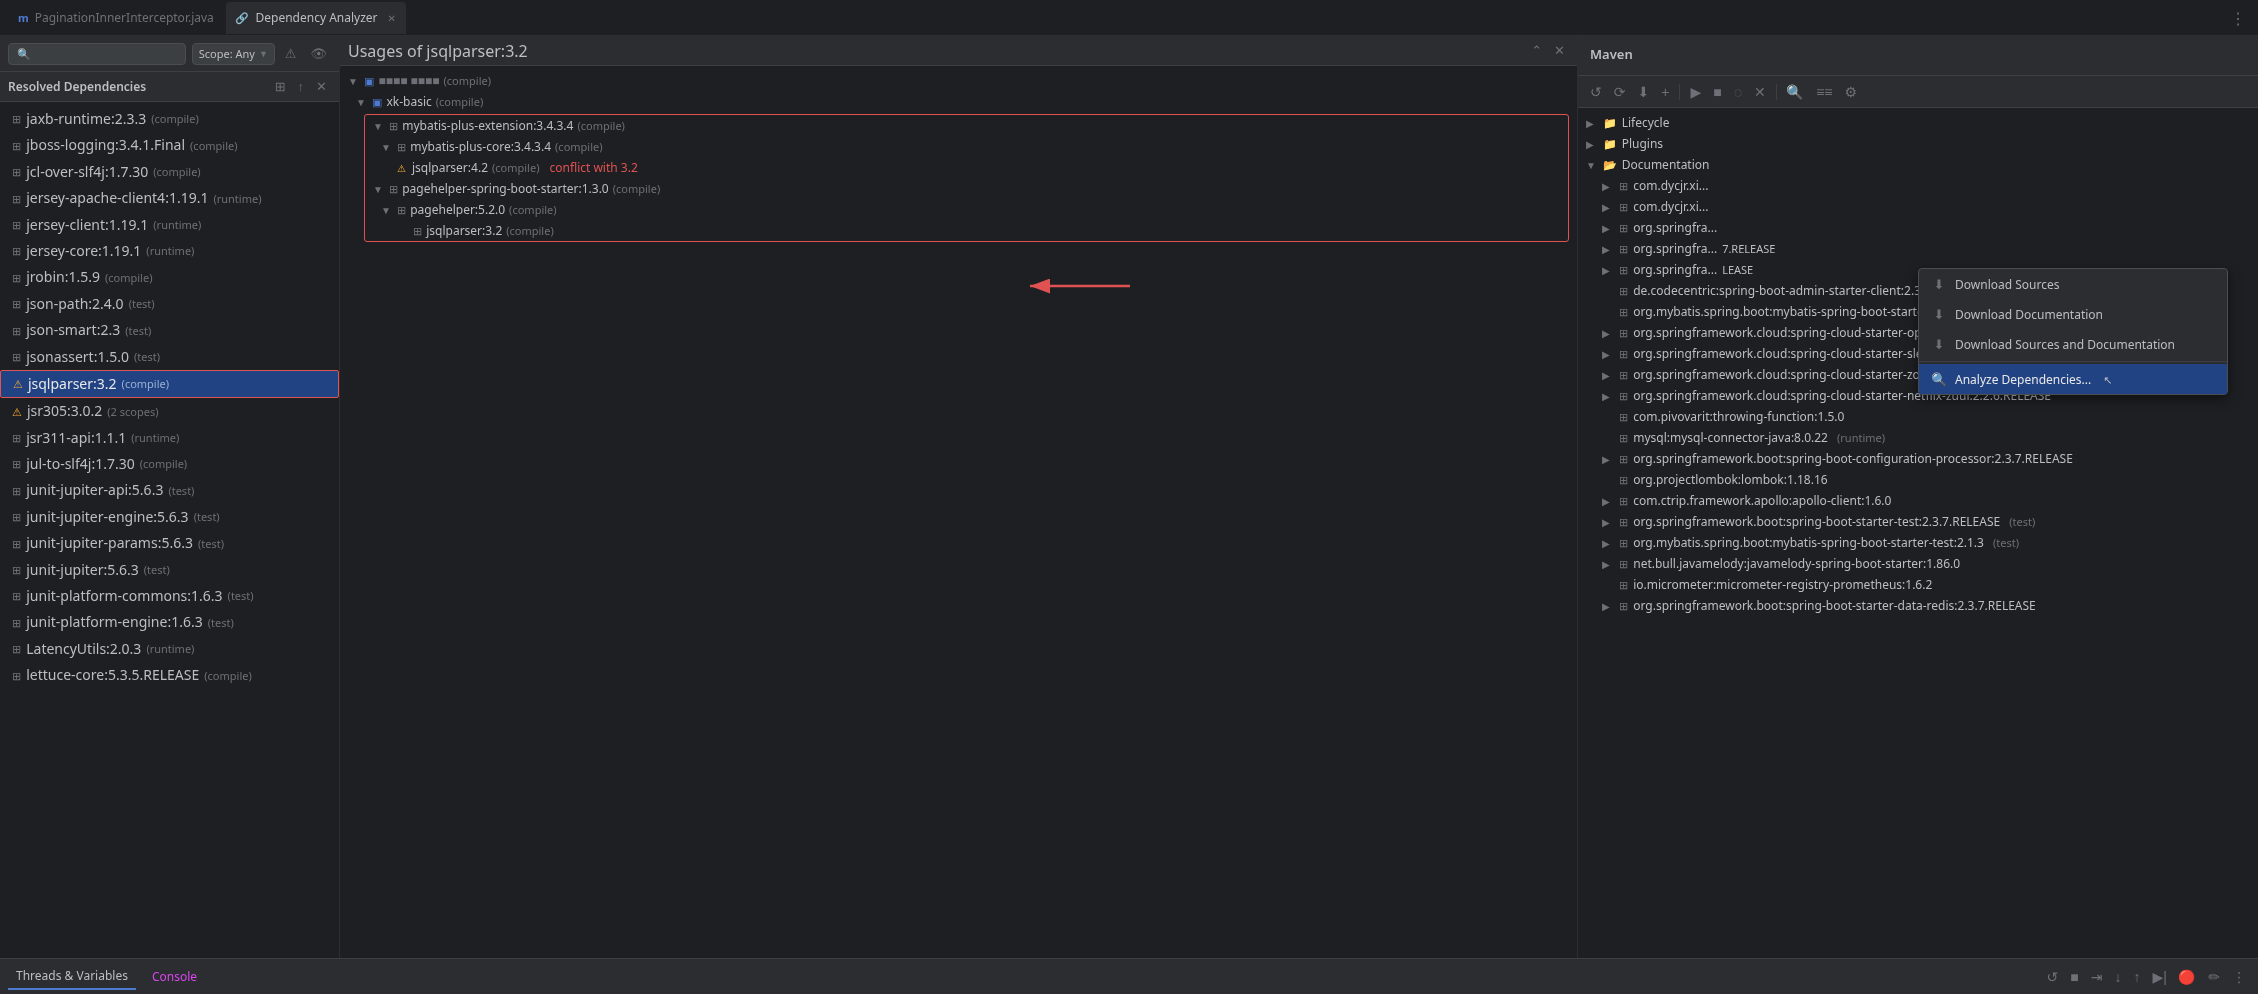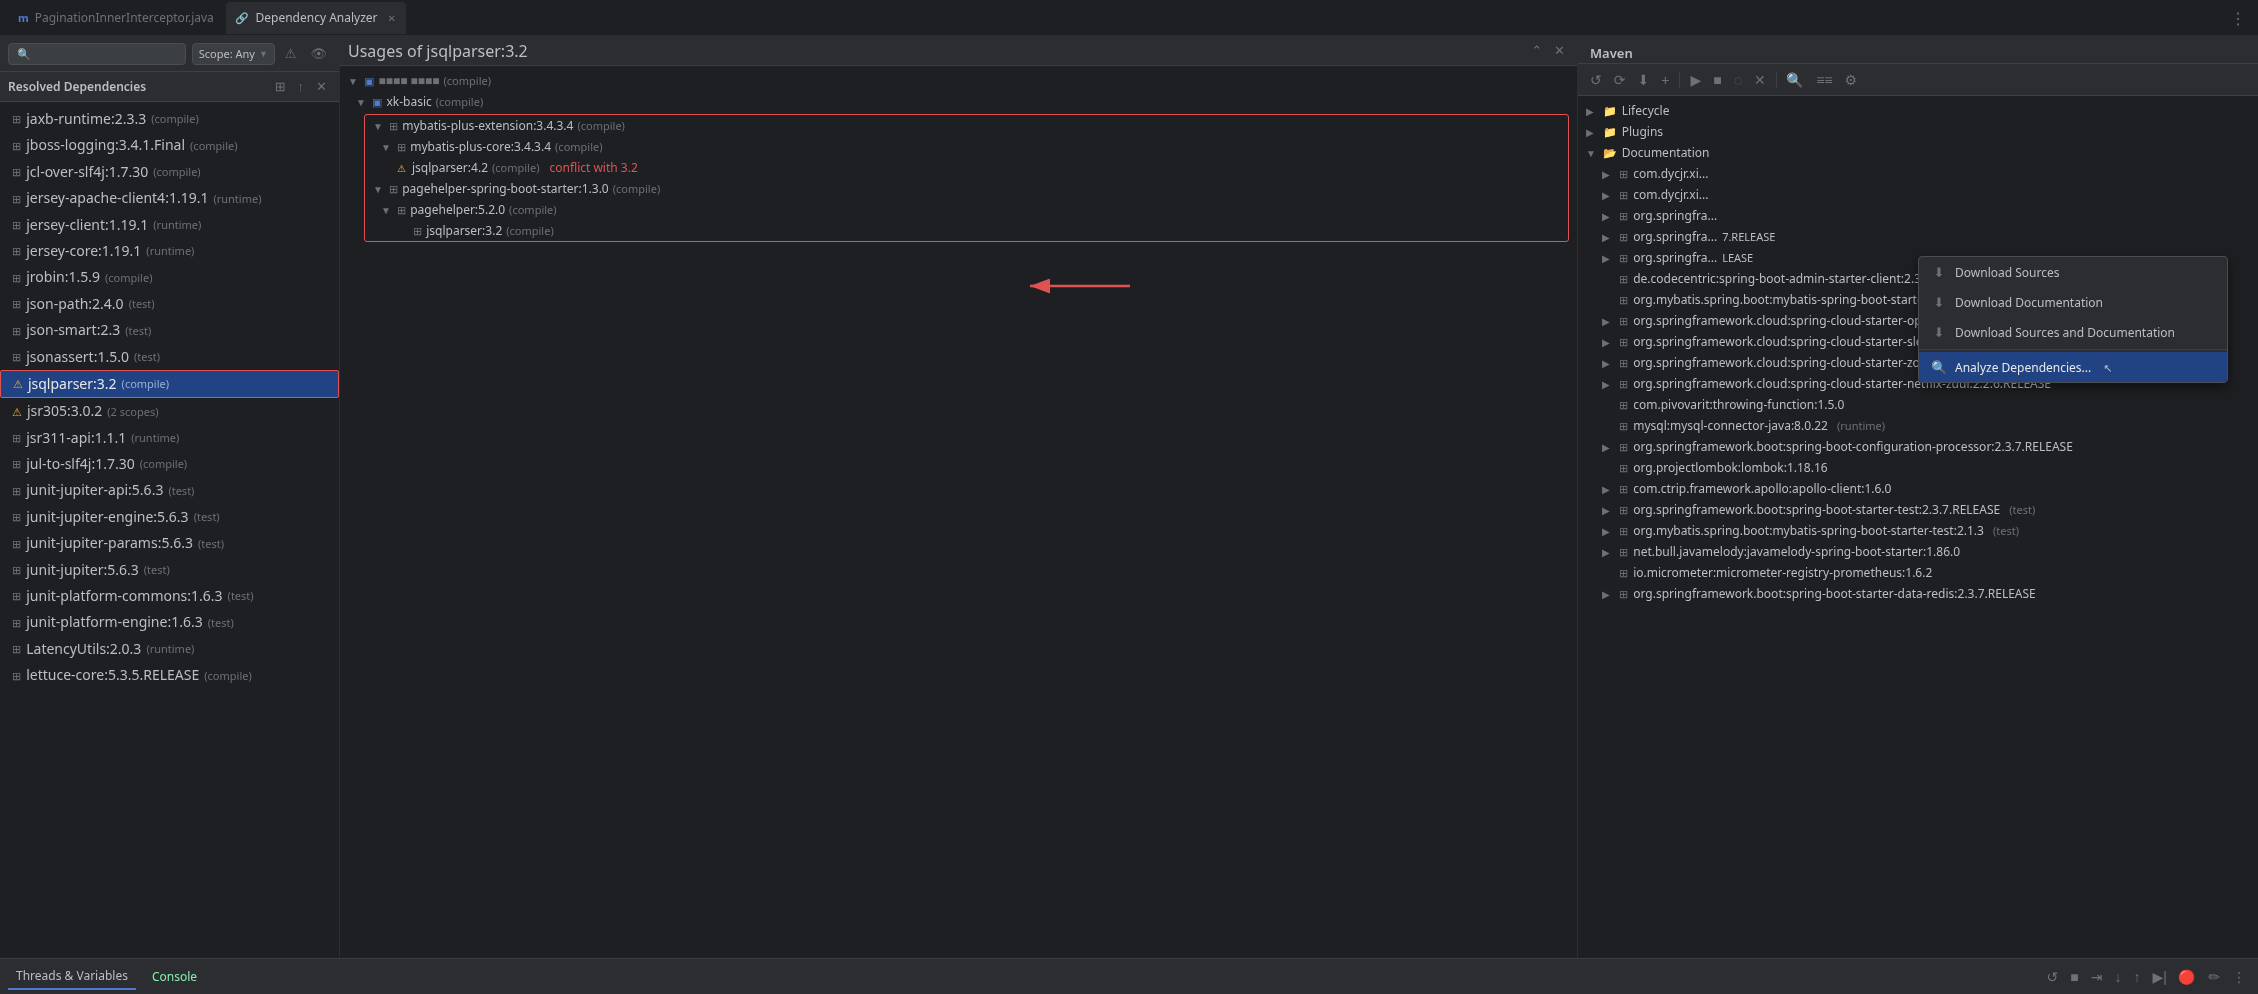--- a/index.html
+++ b/index.html
@@ -168,23 +168,23 @@
     .right-panel {
       width: 680px;
       background: #1e1f22;
       display: flex;
       flex-direction: column;
       overflow: hidden;
     }
 
     .maven-header {
       display: flex;
-      align-items: flex-end;
-      padding: 1px 12px;
-      height: 28px;
+      align-items: flex-start;
+      padding: 9px 12px;
+      height: 40px;
       background: #2b2d30;
       border-bottom: 1px solid #3d3f44;
     }
     .maven-title { color: #bcbec4; font-size: 13px; font-weight: 600; }
     .maven-toolbar {
       display: flex;
       align-items: center;
       gap: 4px;
       padding: 4px 8px;
       height: 32px;
@@ -256,21 +256,21 @@
       height: 36px;
       padding: 0 8px;
       gap: 8px;
     }
     .bottom-tab {
       display: flex;
       align-items: center;
       gap: 4px;
       padding: 4px 8px;
       cursor: pointer;
-      color: #86efac;
+      color: #d946ef;
       font-size: 12px;
     }
     .bottom-tab.active { color: #bcbec4; border-bottom: 2px solid #4e7ad1; }
     .bottom-actions {
       display: flex;
       gap: 4px;
       align-items: center;
       margin-left: auto;
     }
     .bottom-icon-btn {

